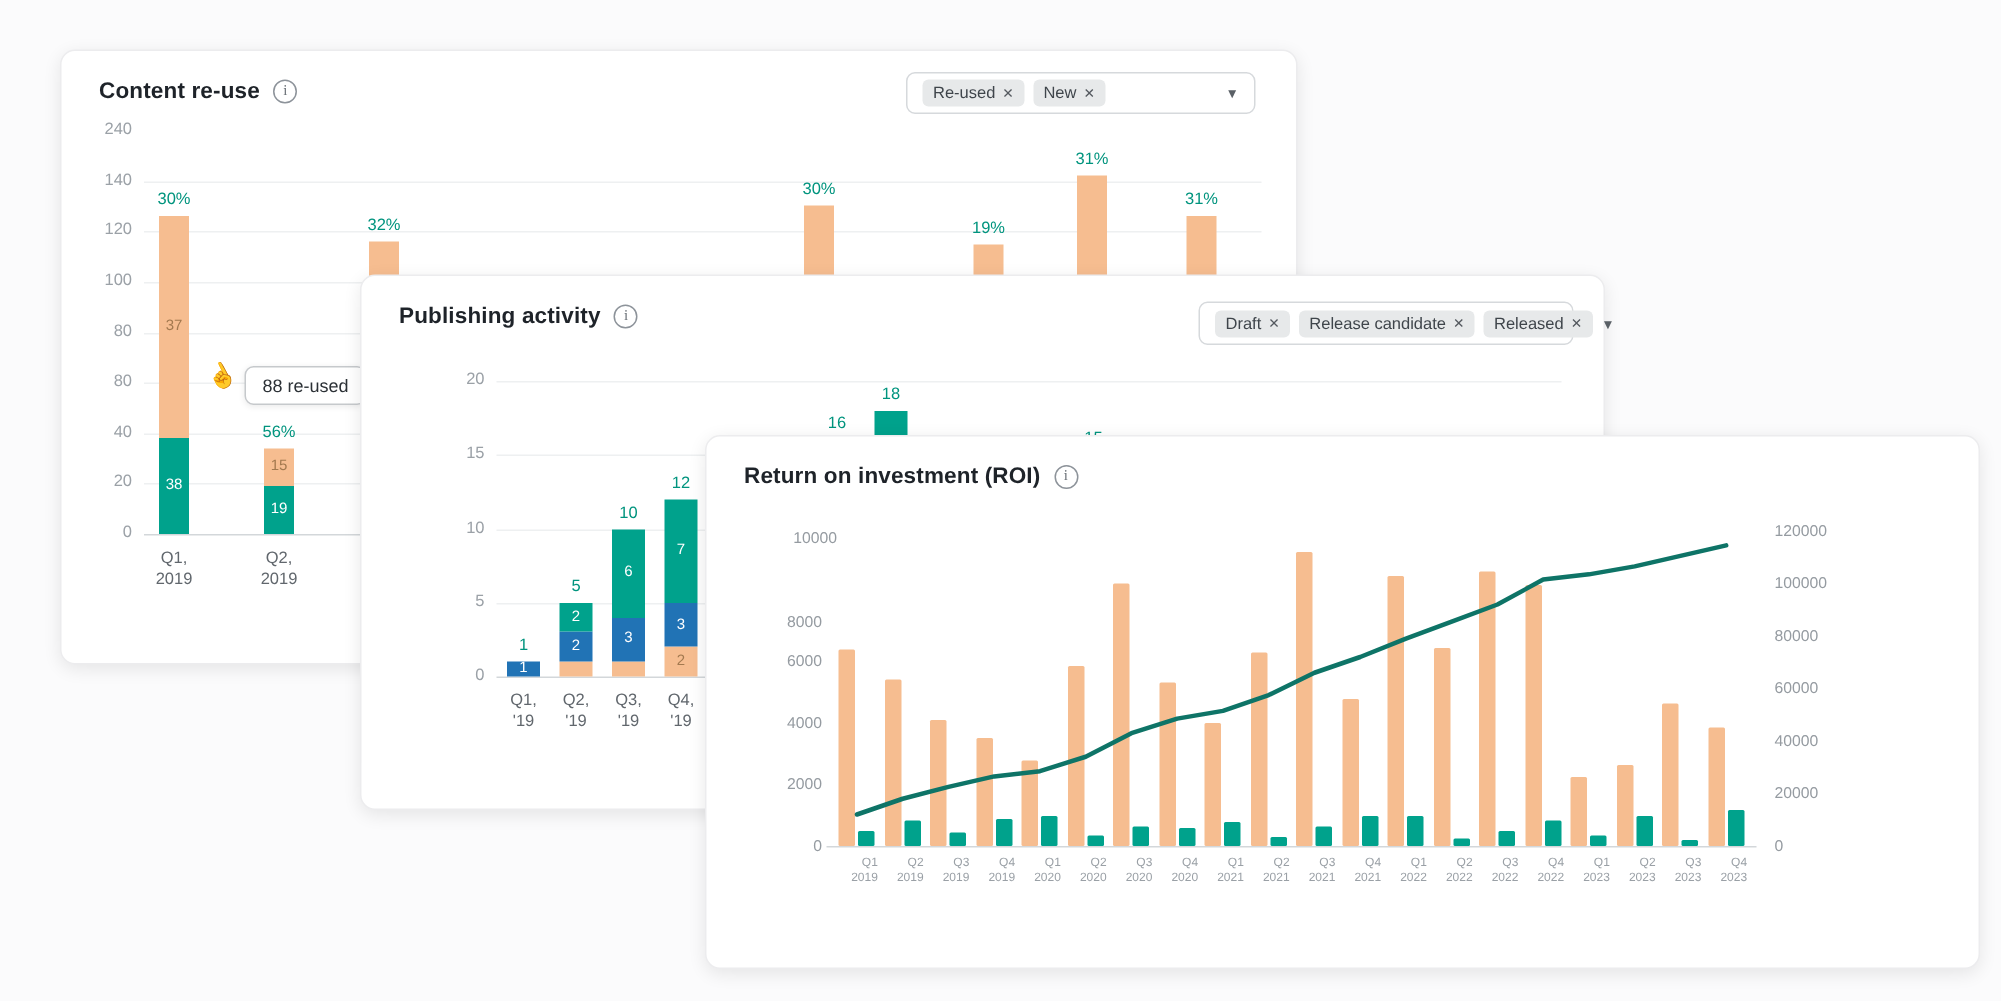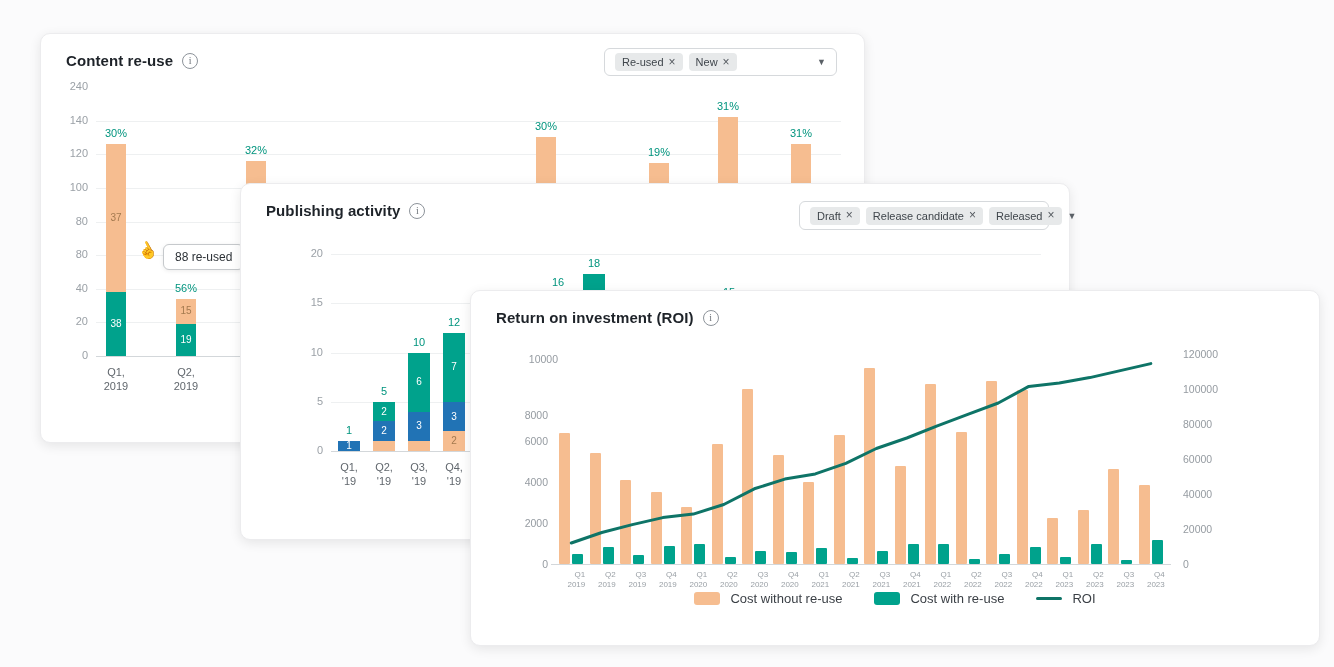--- a/index.html
+++ b/index.html
@@ -263,29 +263,15 @@
         <div class="bar" style="left: 637px; top: 177.675px; width: 11px; height: 95.325px; background: rgb(246, 189, 144); border-radius: 1px;"></div>
         <div class="bar" style="left: 650px; top: 269.31px; width: 11px; height: 3.69px; background: rgb(0, 162, 140); border-radius: 1px;"></div>
         <div class="xlab-sm" style="left: 635.25px; top: 279px; width: 28px;">Q3<br>2023</div>
         <div class="bar" style="left: 667.5px; top: 194.075px; width: 11px; height: 78.925px; background: rgb(246, 189, 144); border-radius: 1px;"></div>
         <div class="bar" style="left: 680.5px; top: 249.425px; width: 11px; height: 23.575px; background: rgb(0, 162, 140); border-radius: 1px;"></div>
         <div class="xlab-sm" style="left: 665.75px; top: 279px; width: 28px;">Q4<br>2023</div>
         <svg width="610" height="214" style="position: absolute; left: 85px; top: 63px; overflow: visible;">
           <polyline points="15.3,189.0 45.8,178.5 76.3,170.6 106.8,163.6 137.3,160.1 167.8,150.5 198.3,134.8 228.8,125.1 259.3,119.9 289.8,109.4 320.3,94.5 350.8,84.0 381.3,71.8 411.8,60.4 442.3,49.0 472.8,32.4 503.3,28.9 533.8,23.6 564.3,16.6 594.8,9.6" fill="none" stroke="#0e7467" stroke-width="3" stroke-linecap="round" stroke-linejoin="round"></polyline>
         </svg>
       </div>
-    <div class="legend" style="top:300px;" id="roi-legend">
-        <span class="legend-item">
-          <span class="swatch" style="background: rgb(246, 189, 144);"></span>
-          <span>Cost without re-use</span>
-        </span>
-        <span class="legend-item">
-          <span class="swatch" style="background: rgb(0, 162, 140);"></span>
-          <span>Cost with re-use</span>
-        </span>
-        <span class="legend-item">
-          <span class="swatch-line" style="background: rgb(14, 116, 103);"></span>
-          <span>ROI</span>
-        </span>
-      </div>
   </div>
 
 </div>
 
 </body></html>

